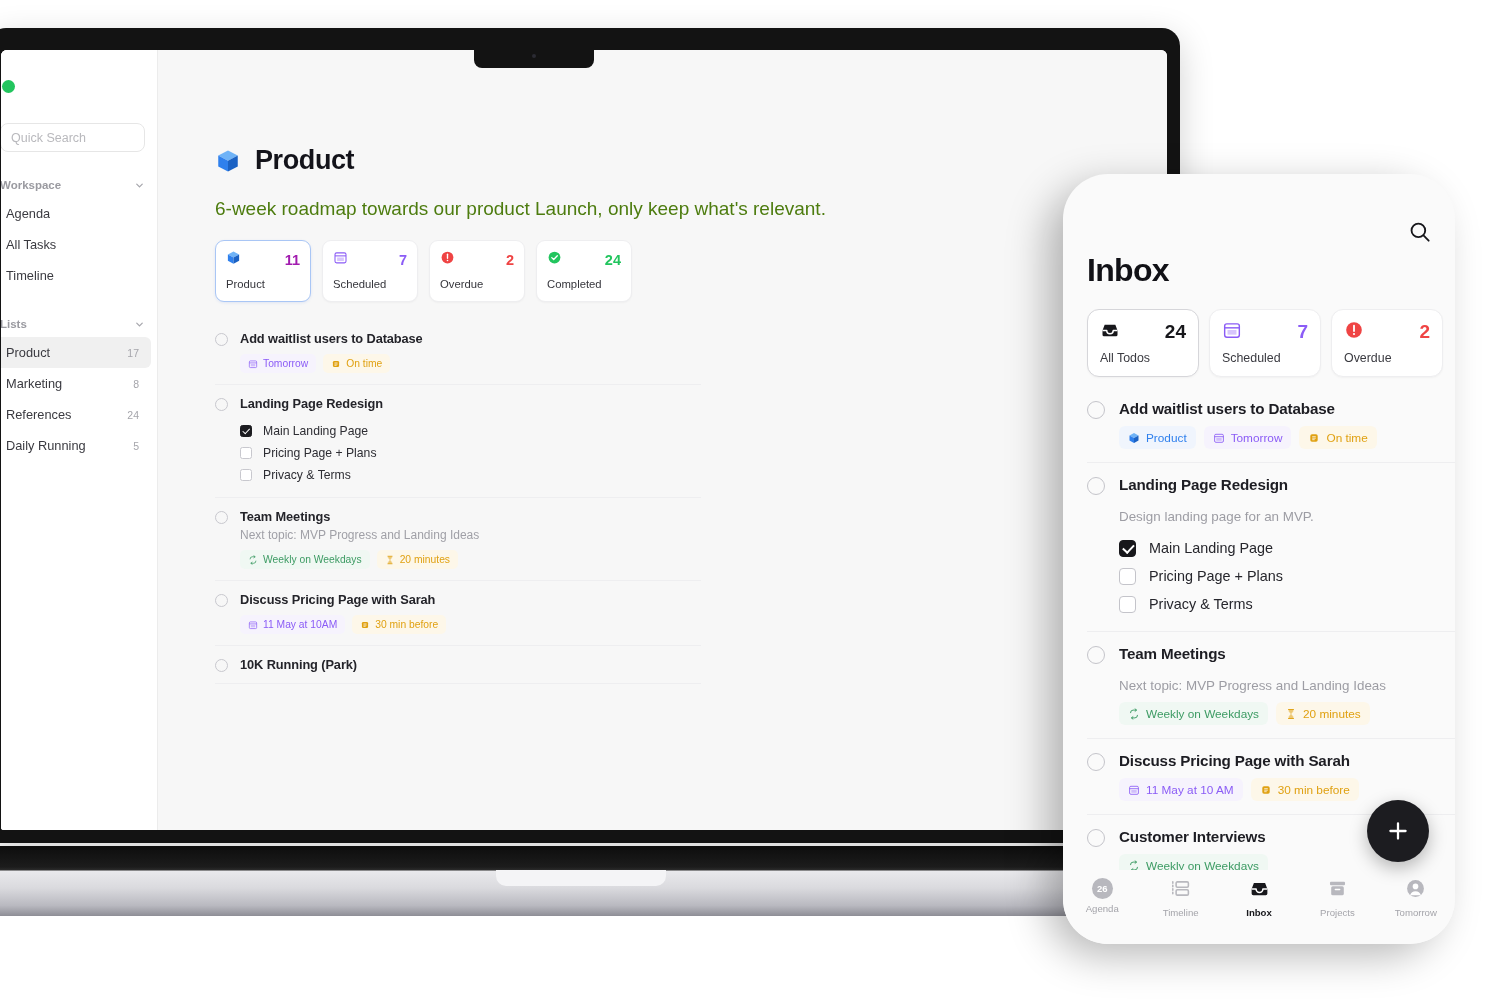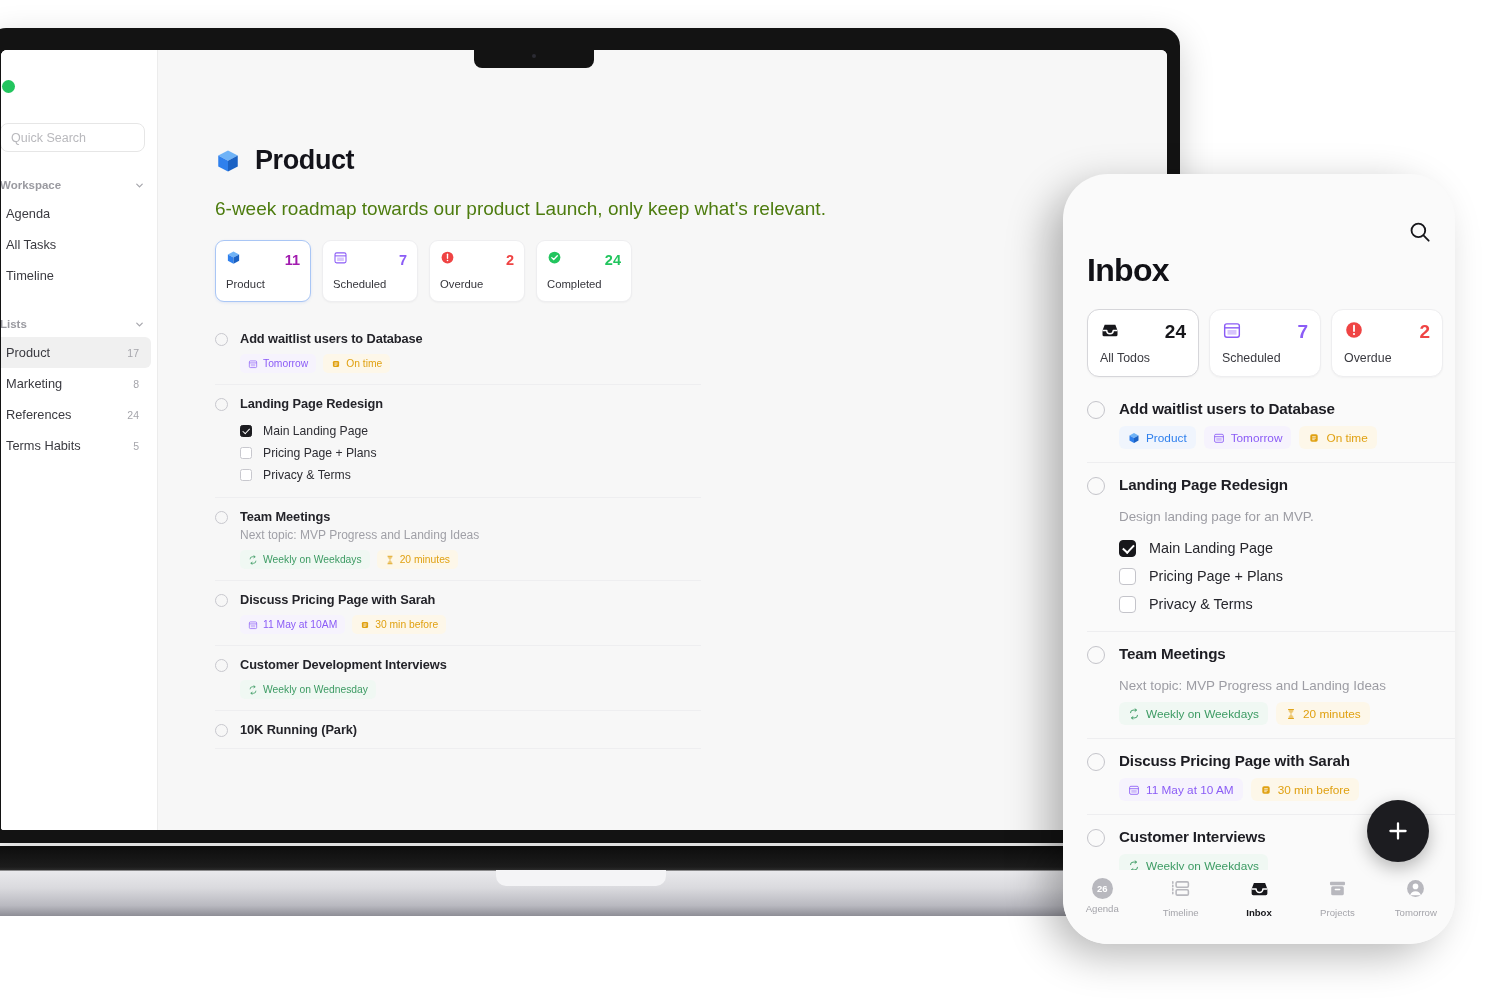--- a/index.html
+++ b/index.html
@@ -231,21 +231,21 @@
             </div>
             <div class="sb-item">
               <span class="lbl">Marketing</span>
               <span class="sb-count">8</span>
             </div>
             <div class="sb-item">
               <span class="lbl">References</span>
               <span class="sb-count">24</span>
             </div>
             <div class="sb-item">
-              <span class="lbl">Terms Habits</span>
+              <span class="lbl">Daily Running</span>
               <span class="sb-count">5</span>
             </div>
           </aside>
 
           <main class="content">
             <div class="page-head">
               <svg width="26" height="26" viewBox="0 0 24 24">
                 <path d="M12 2.2 21 7 12 11.8 3 7z" fill="#6fb3f7"></path>
                 <path d="M3 7v10l9 4.8V11.8z" fill="#2f80ed"></path>
                 <path d="M21 7v10l-9 4.8V11.8z" fill="#1b62c4"></path>
@@ -397,39 +397,20 @@
                           <span>30 min before</span>
                         </span>
                       </div>
                     </div>
                   </div>
                 </div>
                 <div class="task">
                   <div class="task-main">
                     <span class="radio"></span>
                     <div class="task-body">
-                      <div class="task-title">Customer Development Interviews</div>
-                      <div class="tags">
-                        <span class="tag" style="background:#f0f8f3;color:#3c9b63">
-                          <span class="ticon"><svg width="10" height="10" viewBox="0 0 24 24">
-                              <path d="M5 9.4a5.2 5.2 0 0 1 5.2-5.2h6.2" fill="none" stroke="#3c9b63" stroke-width="1.9" stroke-linecap="round"></path>
-                              <path d="M14.2 1.9 17.2 4.2 14.2 6.6" fill="none" stroke="#3c9b63" stroke-width="1.9" stroke-linecap="round" stroke-linejoin="round"></path>
-                              <path d="M19 14.6a5.2 5.2 0 0 1-5.2 5.2H7.6" fill="none" stroke="#3c9b63" stroke-width="1.9" stroke-linecap="round"></path>
-                              <path d="M9.8 22.1 6.8 19.8 9.8 17.4" fill="none" stroke="#3c9b63" stroke-width="1.9" stroke-linecap="round" stroke-linejoin="round"></path>
-                            </svg></span>
-                          <span>Weekly on Wednesday</span>
-                        </span>
-                      </div>
-                    </div>
-                  </div>
-                </div>
-                <div class="task">
-                  <div class="task-main">
-                    <span class="radio"></span>
-                    <div class="task-body">
                       <div class="task-title">10K Running (Park)</div>
                     </div>
                   </div>
                 </div>
               </div>
           </main>
 
         </div>
       </div>
       <div class="notch">

